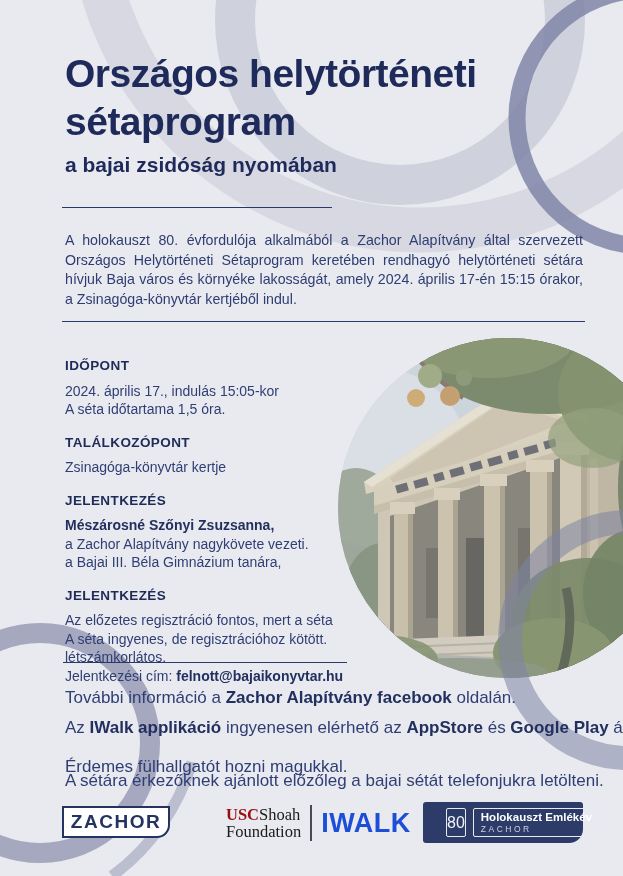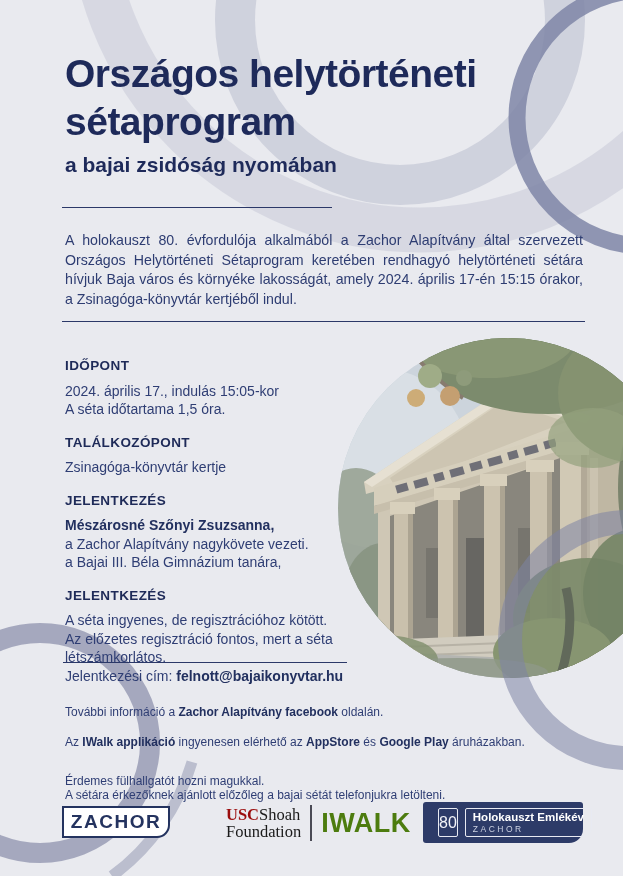--- a/index.html
+++ b/index.html
@@ -45,21 +45,21 @@
   }
   .sec-h.first{margin-top:8px;}
   .col .ln{white-space:nowrap;}
   .b{font-weight:bold;color:#22305f;}
 
   .photo{
     left:338px;top:338px;width:340px;height:340px;
     border-radius:50%;overflow:hidden;
   }
 
-  .foot{left:65px;font-size:12px;line-height:18px;color:#2f3e74;white-space:nowrap;margin-top:14px;}
+  .foot{left:65px;font-size:17px;line-height:18px;color:#2f3e74;white-space:nowrap;}
   .f1{top:689px;}
   .f2{top:719px;}
   .f3{top:772px;}
   .f4{top:758px;}
 
   
   .zachor-box{
     left:62px;top:806px;width:104px;height:28px;
     background:#ffffff;border:2.5px solid #24335f;
     border-radius:0 0 13px 0;
@@ -70,27 +70,27 @@
     left:226px;top:801px;height:44px;
     display:flex;align-items:center;gap:9px;
   }
   .usc-text{
     font-family:"Liberation Serif",serif;
     font-size:16.5px;line-height:17px;color:#1a1a1a;
   }
   .usc-red{color:#9b0d0d;font-weight:bold;}
   .usc-bar{width:2px;height:36px;background:#4a4a55;}
   .iwalk{
-    font-size:27px;font-weight:900;letter-spacing:.5px;color:#4d7c0f;
+    font-size:27px;font-weight:900;letter-spacing:.5px;color:#1d4ed8;
     font-family:"Liberation Sans",sans-serif;
   }
   .badge{
     left:423px;top:802px;width:160px;height:41px;
     background:#2d3b68;border-radius:3px 3px 14px 3px;
-    display:flex;align-items:center;gap:7px;padding:8px;
+    display:flex;align-items:center;gap:7px;padding:16px;
     box-sizing:border-box;
   }
   .badge-80{
     margin-left:7px;width:27px;height:27px;
     border:1.5px solid #e8eaf2;border-radius:2px;
     display:flex;align-items:center;justify-content:center;
     color:#f2f3f8;font-size:16px;font-weight:400;
   }
   .badge-right{
     flex:1;margin-right:7px;height:29px;
@@ -245,22 +245,22 @@
 
     <div class="sec-h">TALÁLKOZÓPONT</div>
     <div class="ln">Zsinagóga-könyvtár kertje</div>
 
     <div class="sec-h">JELENTKEZÉS</div>
     <div class="ln b">Mészárosné Szőnyi Zsuzsanna,</div>
     <div class="ln">a Zachor Alapítvány nagykövete vezeti.</div>
     <div class="ln">a Bajai III. Béla Gimnázium tanára,</div>
 
     <div class="sec-h">JELENTKEZÉS</div>
+    <div class="ln">Az előzetes regisztráció fontos, mert a séta</div>
     <div class="ln">A séta ingyenes, de regisztrációhoz kötött.</div>
-    <div class="ln">Az előzetes regisztráció fontos, mert a séta</div>
     <div class="ln">létszámkorlátos.</div>
     <div class="ln"><span>Jelentkezési cím: </span><span class="b">felnott@bajaikonyvtar.hu</span></div>
   </div>
 
   <div class="rule rule3"></div>
 
   <div class="abs foot f1"><span>További információ a </span><span class="b">Zachor Alapítvány facebook</span><span> oldalán.</span></div>
 
   <div class="abs foot f2"><span>Az </span><span class="b">IWalk applikáció</span><span> ingyenesen elérhető az </span><span class="b">AppStore</span><span> és </span><span class="b">Google Play</span><span> áruházakban.</span></div>
 

